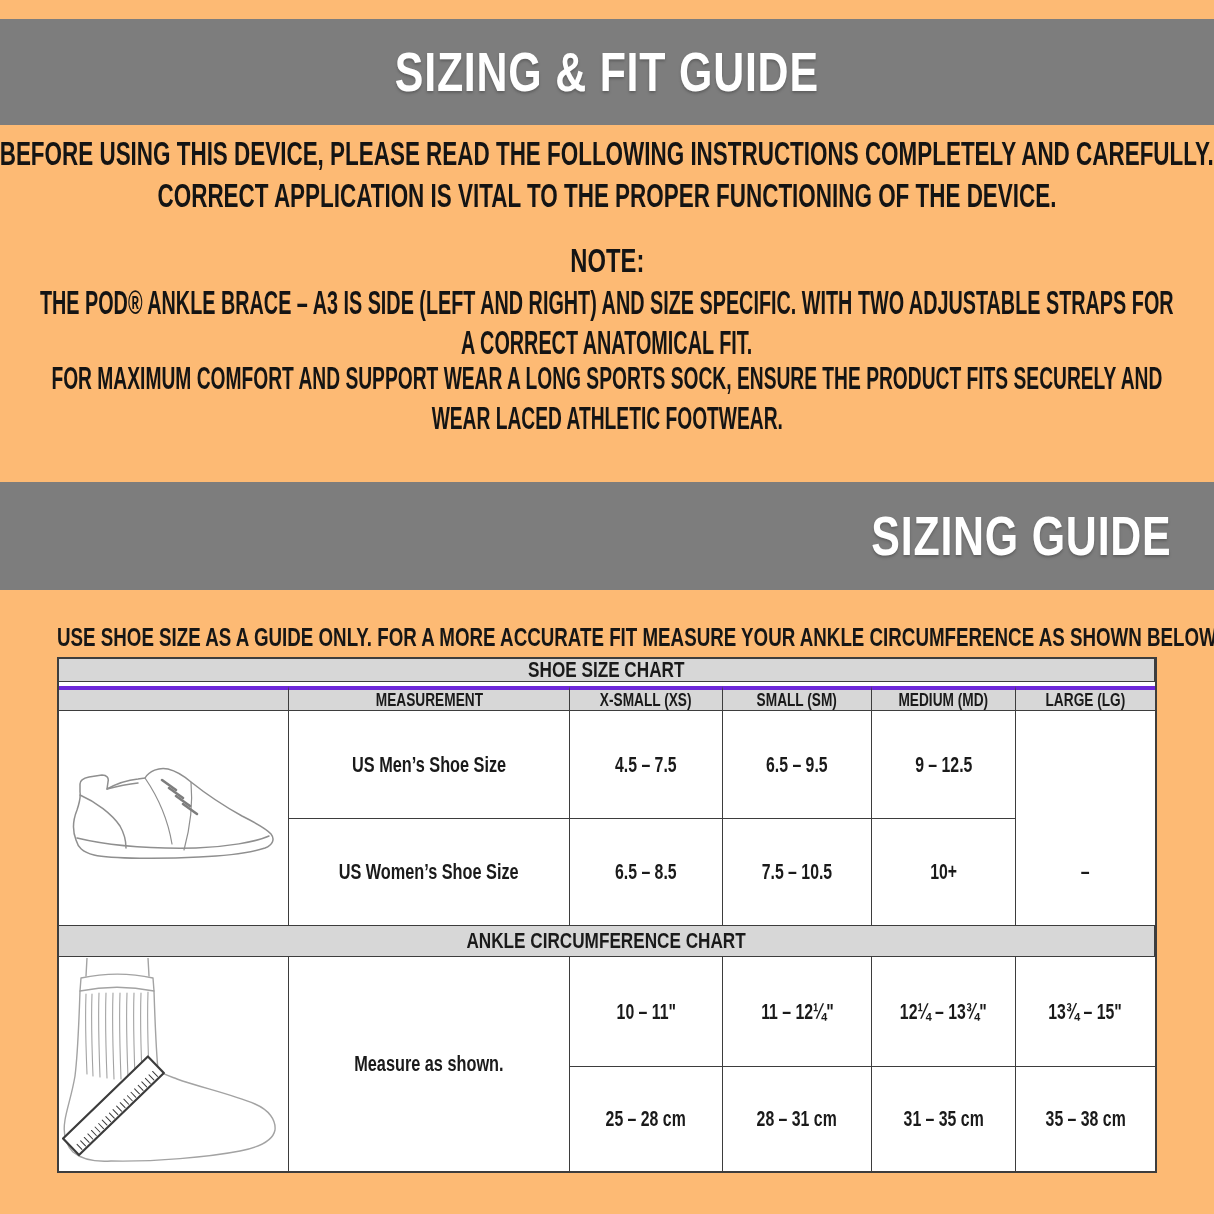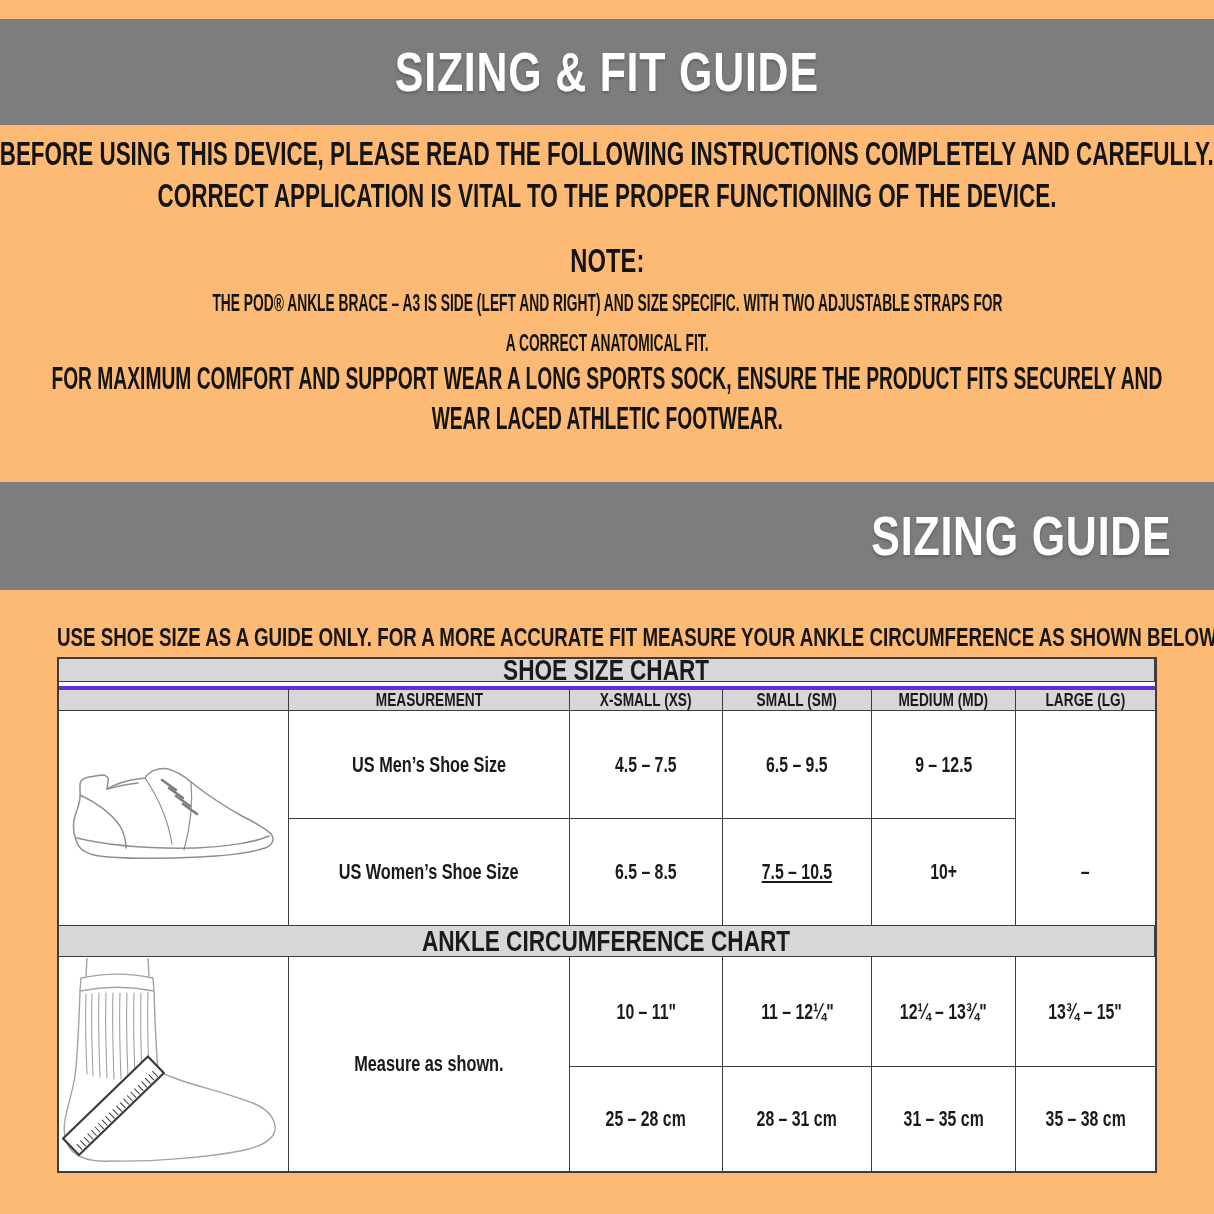--- a/index.html
+++ b/index.html
@@ -29,21 +29,21 @@
   .cx { display:inline-block; white-space:nowrap; }
 
   .intro      { top:132px; font-size:34px; }
   .intro .tline { height:42px; }
   .intro .cx  { transform:scaleX(0.66); }
 
   .note-head  { top:244px; font-size:33px; }
   .note-head .tline { height:34px; }
   .note-head .cx { transform:scaleX(0.72); }
 
-  .note-p1    { top:283px; font-size:23px; }
+  .note-p1    { top:283px; font-size:33px; }
   .note-p1 .tline { height:40px; }
   .note-p1 .cx { transform:scaleX(0.60); }
 
   .note-p2    { top:359px; font-size:31px; }
   .note-p2 .tline { height:40px; }
   .note-p2 .cx { transform:scaleX(0.62); }
 
   .sizing-note {
     position:absolute; left:57px; top:620px; width:1100px; height:34px;
     font-size:25px; font-weight:bold; display:flex; align-items:center;
@@ -62,21 +62,21 @@
     box-sizing:border-box; display:flex; align-items:center; justify-content:center;
     font-weight:bold; color:#1a1a1a; overflow:hidden;
     border-right:1px solid #3d3d3d; border-bottom:1px solid #3d3d3d; background:#ffffff;
   }
   .gray  { background:#d7d7d7; }
   .no-r  { border-right:none; }
   .no-b  { border-bottom:none; }
   .bt    { border-top:4px solid #6d28d9; }
   .gaprow{ background:#ffffff; border:none; }
 
-  .chart-title { font-size:29px; }
+  .chart-title { font-size:22px; }
   .chart-title .cx { transform:scaleX(0.78); }
   .colhead { font-size:19px; }
   .colhead .cx { transform:scaleX(0.72); }
   .val { font-size:22px; }
   .val .cx { transform:scaleX(0.72); }
   .rowlabel { font-size:22px; }
   .rowlabel .cx { transform:scaleX(0.74); }
 
   .icon-cell svg { display:block; }
 </style>
@@ -184,21 +184,21 @@
     <div class="cell val" style="grid-area:4/5/5/6;">
         <span class="cx">9 – 12.5</span>
       </div>
 
     <div class="cell rowlabel" style="grid-area:5/2/6/3;">
         <span class="cx">US Women’s Shoe Size</span>
       </div>
     <div class="cell val" style="grid-area:5/3/6/4;">
         <span class="cx">6.5 – 8.5</span>
       </div>
-    <div class="cell val" style="grid-area:5/4/6/5;text-decoration:underline;">
+    <div class="cell val" style="grid-area:5/4/6/5;">
         <span class="cx">7.5 – 10.5</span>
       </div>
     <div class="cell val" style="grid-area:5/5/6/6;">
         <span class="cx">10+</span>
       </div>
     <div class="cell val no-r" style="grid-area:5/6/6/7;">
         <span class="cx">–</span>
       </div>
 
     <div class="cell gray chart-title" style="grid-area:6/1/7/7;">

